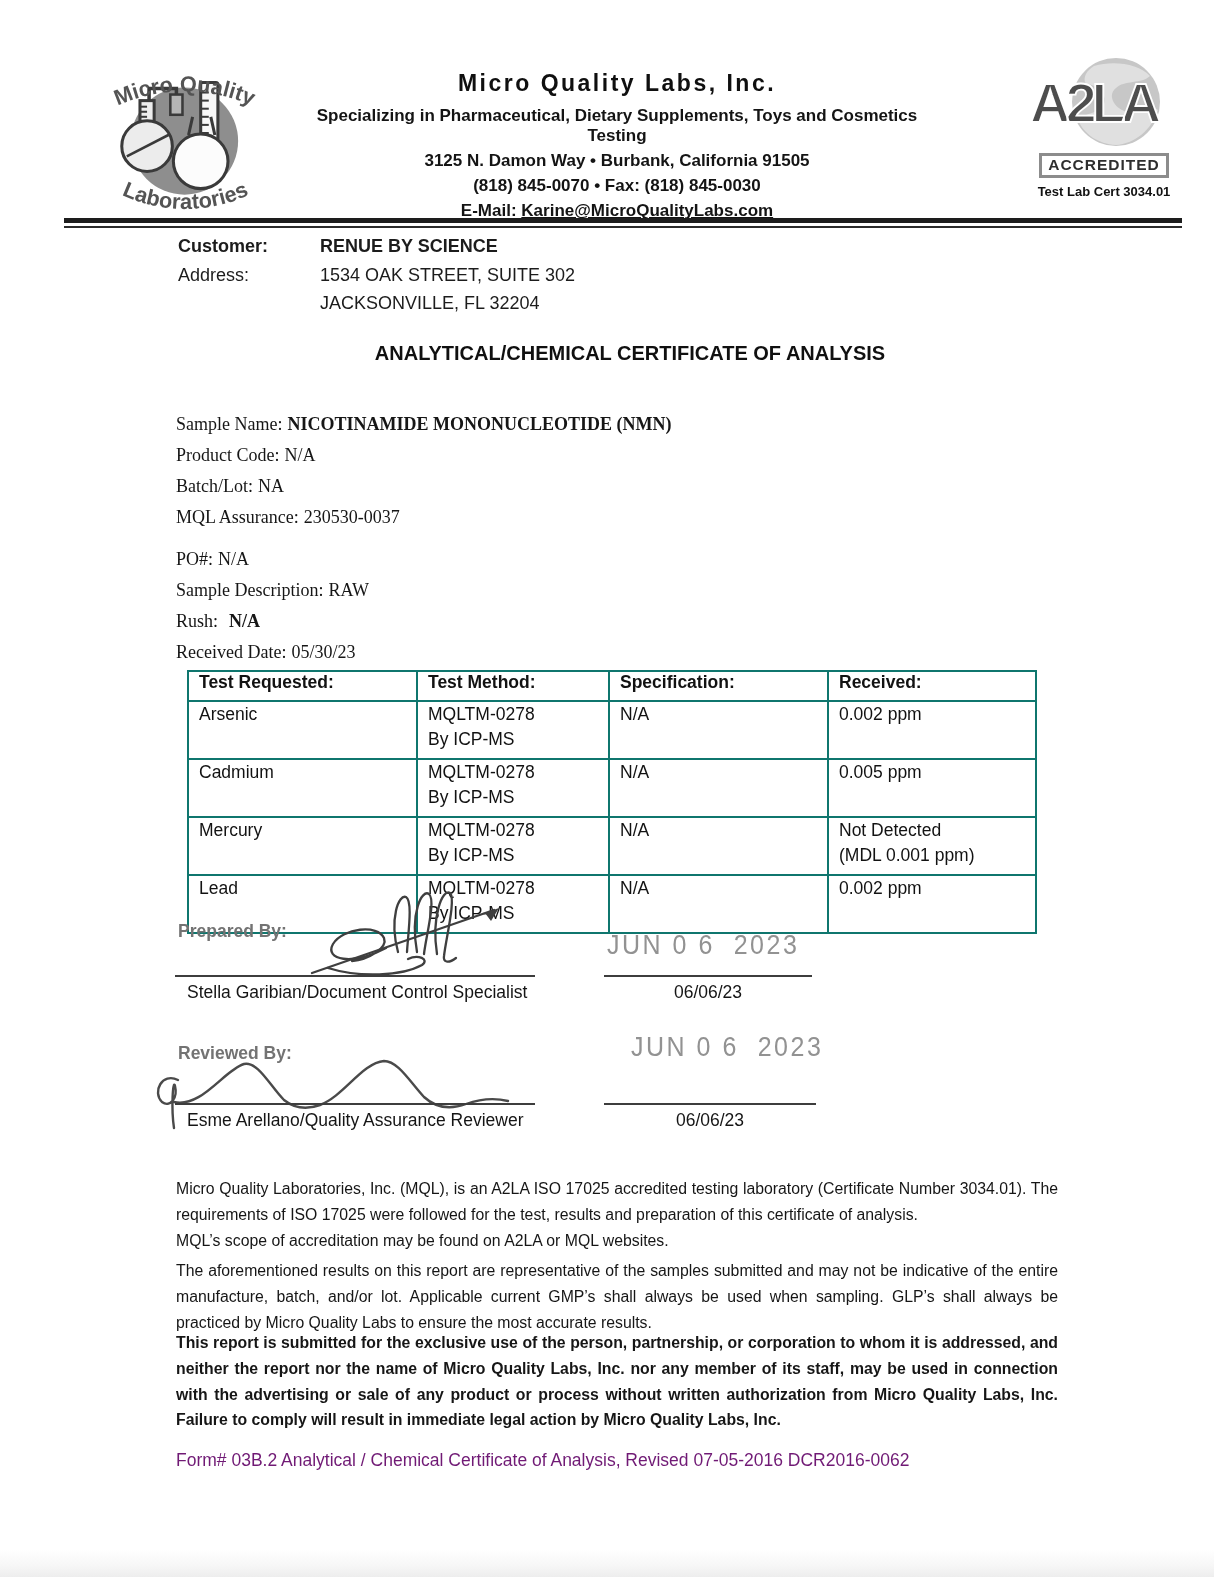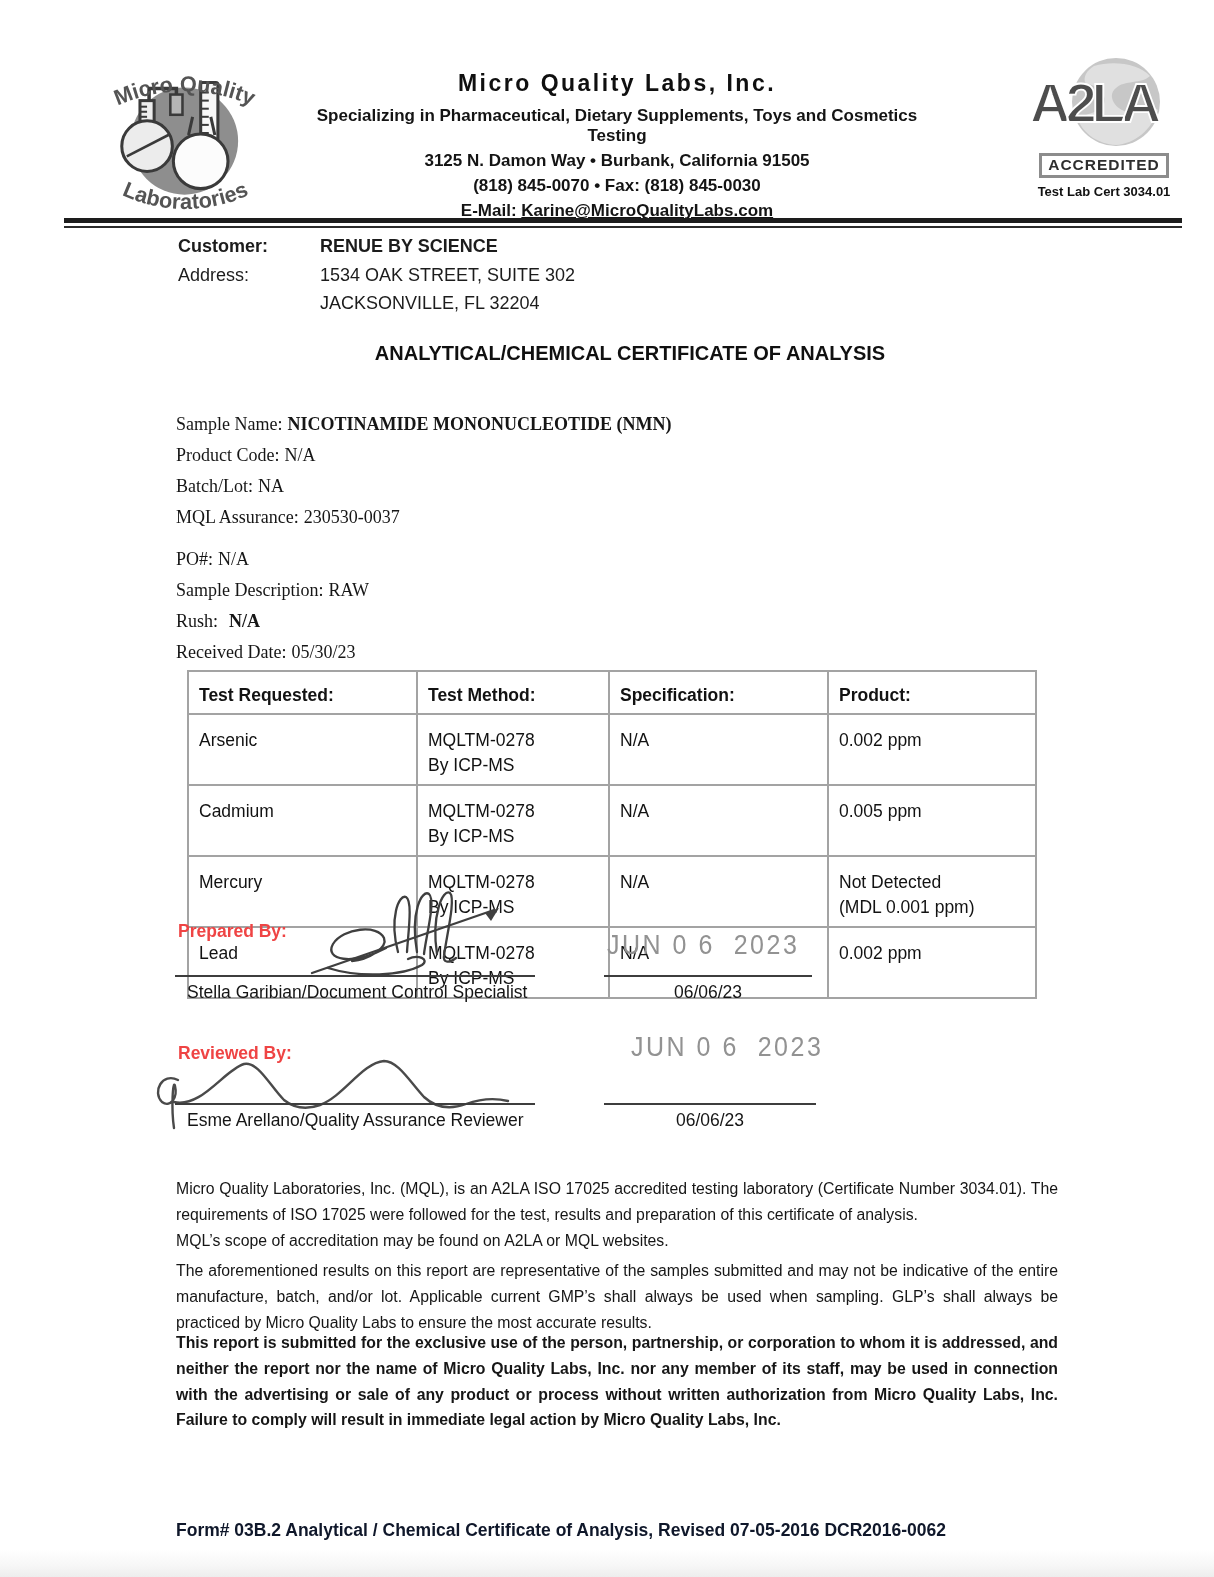--- a/index.html
+++ b/index.html
@@ -41,29 +41,29 @@
   
   .info-block { left:176px; font-size:18px; line-height:31px; color:#161616;font-family:Liberation Serif, serif; }
   .sample-block { top:409px; }
   .order-block  { top:544px; }
   .info-line .lbl { margin-right:5px; }
   .info-line .gap { margin-left:6px; }
 
   
   .results-table { left:187px; top:670px; border-collapse:collapse; table-layout:fixed; }
   .results-table th, .results-table td {
-    border:2px solid #a3a3a3; text-align:left; vertical-align:top;
-    font-size:17.5px; padding:13px 10px 4px; color:#121212;
+    border:2px solid #0f766e; text-align:left; vertical-align:top;
+    font-size:17.5px; padding:0 10px 4px; color:#121212;
   }
   .results-table th { font-weight:bold; height:24px; }
   .results-table td { height:52px; line-height:25px; }
   .col-test { width:207px; } .col-method { width:170px; } .col-spec { width:197px; } .col-result { width:186px; }
 
   
-  .sig-label { font-size:17.5px; font-weight:bold; color:#ef4444; }
+  .sig-label { font-size:17.5px; font-weight:bold; color:#737373; }
   .prepared-label { left:178px; top:921px; }
   .reviewed-label { left:178px; top:1043px; }
   .sig1-svg { left:266px; top:886px; width:334px; height:94px; }
   .sig2-svg { left:144px; top:1050px; width:424px; height:82px; }
   .stamp { font-size:25px; color:#929292; letter-spacing:2.5px; white-space:pre; transform:scaleY(1.1); }
   .stamp1 { left:607px; top:930px; }
   .stamp2 { left:631px; top:1032px; }
   .sig-line { height:2px; background:#3d3d3d; }
   .sigline1  { left:175px; top:975px;  width:360px; }
   .dateline1 { left:604px; top:975px;  width:208px; }
@@ -78,21 +78,21 @@
   
   .legal-para {
     left:176px; width:882px; font-size:15.8px; 
     line-height:25.8px; text-align:justify; color:#161616;
   }
   .para1 { top:1176px; }
   .para2 { top:1258px; }
   .para3 { top:1330px; font-weight:bold; }
   .para-line2 { display:block; }
 
-  .form-line { left:176px; top:1520px; font-size:17.5px; color:#0f172a;font-weight:bold; }
+  .form-line { left:176px; top:1450px; font-size:17.5px; color:#701a75; }
 
   .scan-noise {
     left:0; bottom:0; width:100%; height:28px;
     background:linear-gradient(to bottom, rgba(110,110,110,0) 0%, rgba(110,110,110,0.06) 60%, rgba(110,110,110,0.12) 100%);
   }
 </style>
 </head>
 <body>
 
 <div id="page">
@@ -193,21 +193,21 @@
       <span class="lbl">Received Date:</span><span>05/30/23</span>
     </div>
   </div>
 
   <table class="abs results-table">
     <thead>
       <tr>
         <th class="col-test">Test Requested:</th>
         <th class="col-method">Test Method:</th>
         <th class="col-spec">Specification:</th>
-        <th class="col-result">Product:</th>
+        <th class="col-result">Received:</th>
       </tr>
     </thead>
     <tbody>
       <tr>
         <td>
             <div>Arsenic</div>
           </td>
         <td>
             <div>MQLTM-0278</div>
             <div>By ICP-MS</div>

